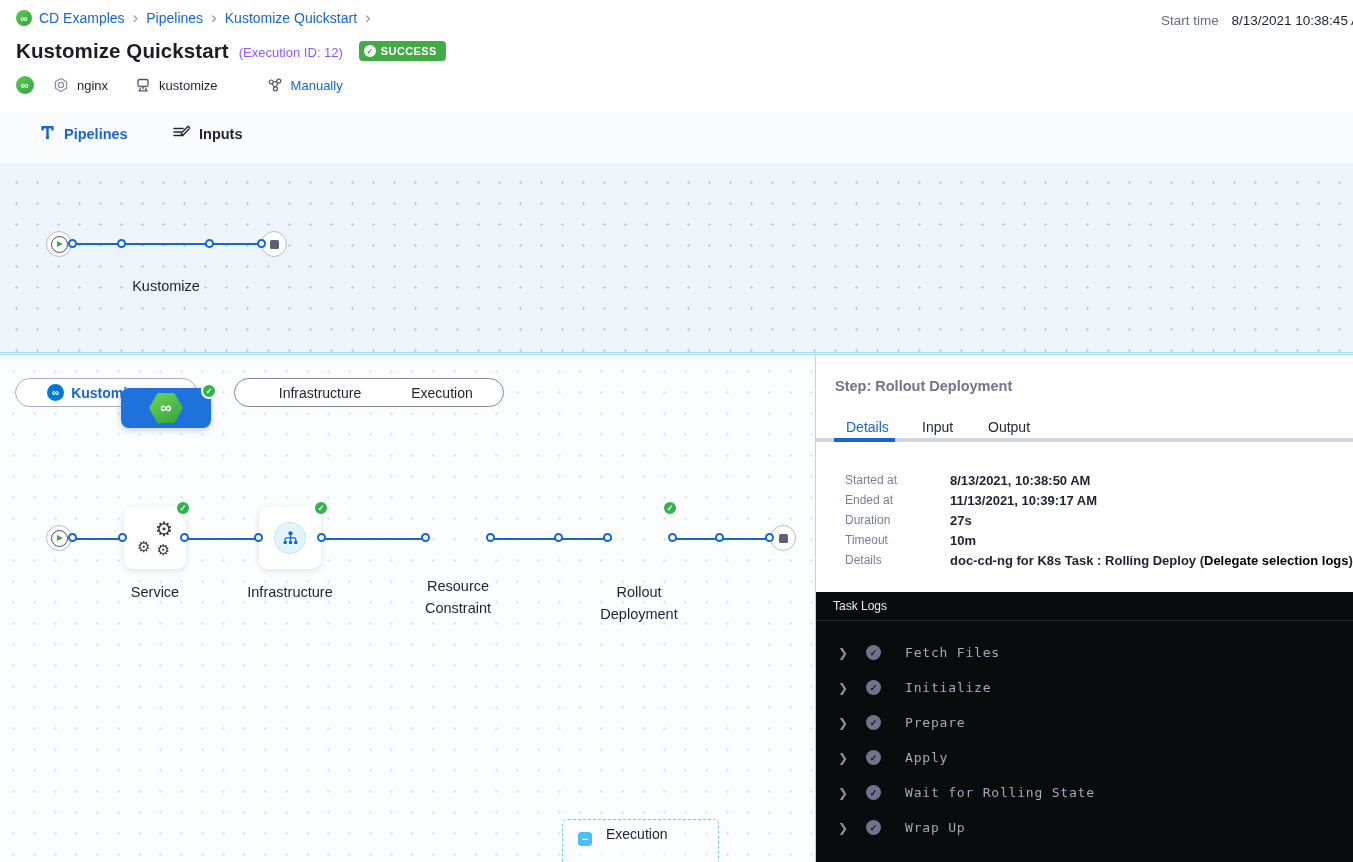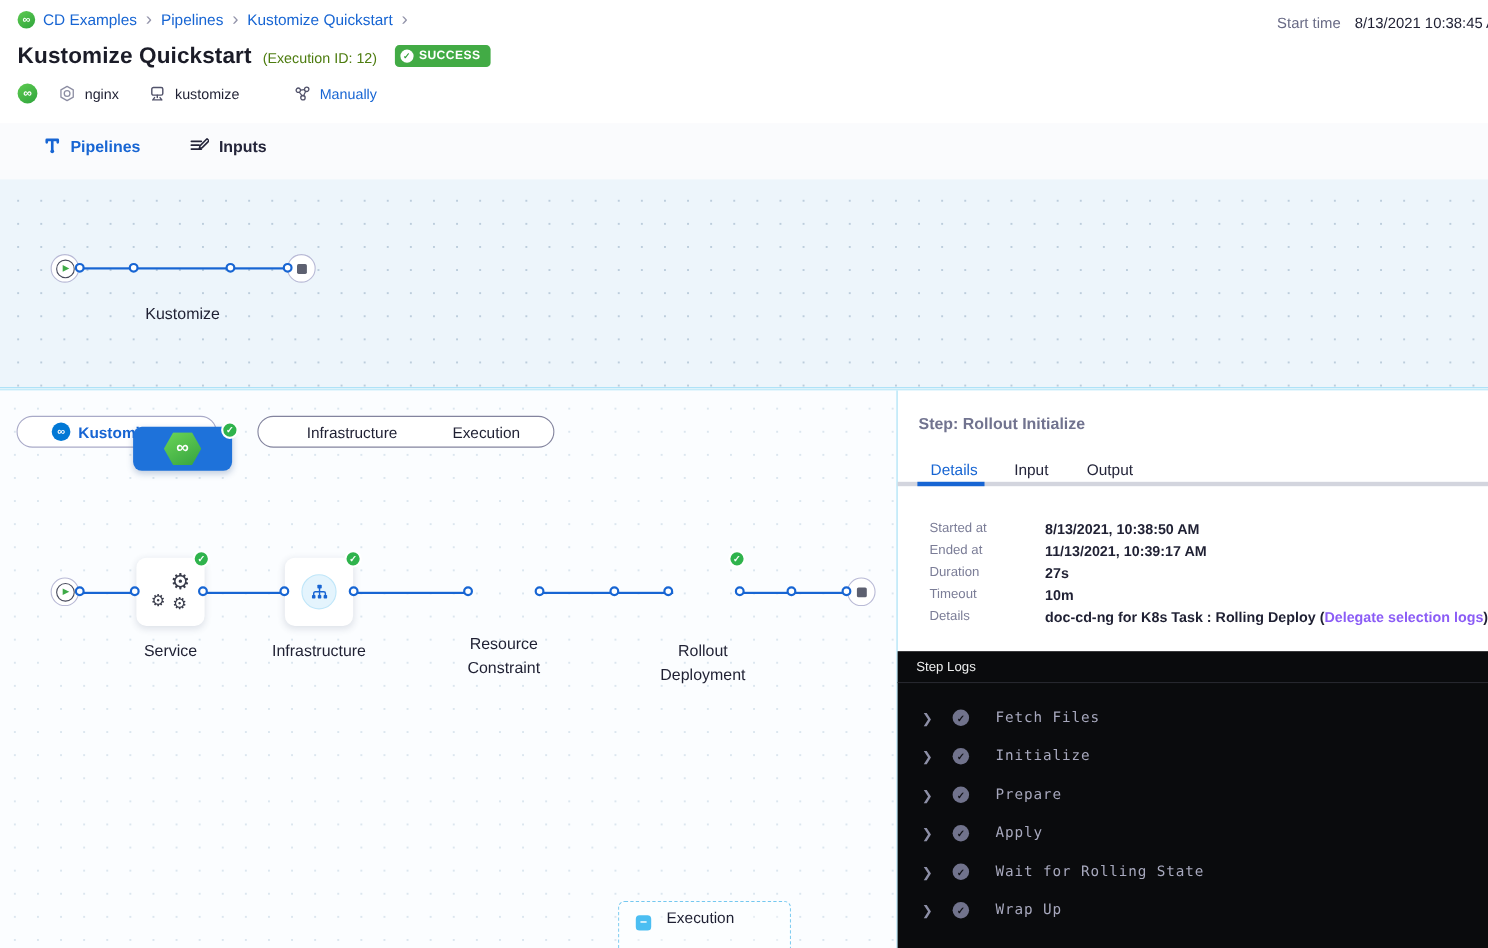--- a/index.html
+++ b/index.html
@@ -14,21 +14,21 @@
   .crumb-link { color:#1765d3; font-weight:500; cursor:pointer; }
   .crumb-sep { color:#9495ab; font-size:17px; line-height:14px; padding:0 1px; }
   .harness-chip { width:16px; height:16px; border-radius:50%;
     background:linear-gradient(145deg,#5ecb51,#2fa43c); color:#fff; font-weight:bold;
     font-size:10px; display:flex; align-items:center; justify-content:center; }
   #start-time { position:absolute; left:1161px; top:13px; font-size:13.5px; white-space:nowrap; }
   #start-time .lbl { color:#696b86; }
   #start-time .val { color:#1f2033; margin-left:9px; }
   #title-row { position:absolute; left:16px; top:39px; display:flex; align-items:center; }
   #page-title { font-size:20.5px; font-weight:700; color:#1b1c28; letter-spacing:.1px; }
-  #exec-id { font-size:13px; color:#4d7c0f; margin-left:10px; margin-top:3px; }
+  #exec-id { font-size:13px; color:#8b5cf6; margin-left:10px; margin-top:3px; }
   #status-badge { margin-left:16px; background:#42ab45; border-radius:4px; height:20px;
     display:flex; align-items:center; gap:5px; padding:0 9px 0 5px; }
   #status-badge .chk { width:12px; height:12px; border-radius:50%; background:#fff; color:#2f9e38;
     font-size:8px; font-weight:bold; display:flex; align-items:center; justify-content:center; }
   #status-badge .txt { color:#fff; font-size:11px; font-weight:700; letter-spacing:.4px; }
   #tags-row { position:absolute; left:16px; top:76px; display:flex; align-items:center; font-size:13px; color:#1f2033; }
   #tags-row .harness-chip { width:18px; height:18px; font-size:11px; }
   .tag-icon { display:flex; align-items:center; }
   .tag-label { margin-left:8px; }
   .link-text { color:#1765d3; font-weight:500; }
@@ -115,21 +115,21 @@
   #ptab-details { left:30px; color:#1765d3; font-weight:500; }
   #ptab-input { left:106px; }
   #ptab-output { left:172px; }
   #ptab-track { position:absolute; top:83px; left:0; width:538px; height:4px; background:#d3d5de; }
   #ptab-active { position:absolute; top:83px; left:18px; width:61px; height:4px; background:#1765d3; }
   #fields { position:absolute; left:0; top:115px; width:538px; }
   .field-row { position:relative; height:20px; }
   .field-label { position:absolute; left:29px; top:3px; font-size:12px; color:#7b7d97; font-weight:500; }
   .field-value { position:absolute; left:134px; top:3px; font-size:13px; color:#1f2033; font-weight:600;
     white-space:nowrap; }
-  .field-value a { color:#8b5cf6; text-decoration:none; cursor:pointer; }
+  .field-value a { color:#000000; text-decoration:none; cursor:pointer; }
 
   #log-panel { position:absolute; left:0; top:237px; width:538px; height:271px; background:#0a0b0d; }
   #log-header { height:29px; border-bottom:1px solid #26272e; display:flex; align-items:center; }
   #log-title { color:#eceded; font-size:12px; margin-left:17px; }
   #log-rows { padding-top:14px; }
   .log-row { height:35px; display:flex; align-items:center; padding-left:22px; cursor:pointer; }
   .log-chev { width:10px; color:#8d8fa6; font-size:12px; }
   .log-check { width:15px; height:15px; border-radius:50%; background:#71738c; color:#101116;
     font-size:9px; font-weight:bold; display:flex; align-items:center; justify-content:center;
     margin-left:18px; }
@@ -316,21 +316,21 @@
       <div class="conn-dot" style="left:715px; top:178px;"></div>
       <div class="conn-dot" style="left:765px; top:178px;"></div>
 
       <div class="graph-label" style="left:95px;  top:226px; width:120px;">Service</div>
       <div class="graph-label" style="left:230px; top:226px; width:120px;">Infrastructure</div>
       <div class="graph-label" style="left:418px; top:220px; width:80px;text-align:center;">Resource Constraint</div>
       <div class="graph-label" style="left:589px; top:226px; width:100px;">Rollout Deployment</div>
     </div>
 
     <div id="right-panel">
-      <div id="panel-title">Step: Rollout Initialize</div>
+      <div id="panel-title">Step: Rollout Deployment</div>
 
       <div class="panel-tab" id="ptab-details">Details</div>
       <div class="panel-tab" id="ptab-input">Input</div>
       <div class="panel-tab" id="ptab-output">Output</div>
       <div id="ptab-track"></div>
       <div id="ptab-active"></div>
 
       <div id="fields">
         <div class="field-row">
           <span class="field-label">Started at</span>
@@ -349,21 +349,21 @@
           <span class="field-value">10m</span>
         </div>
         <div class="field-row">
           <span class="field-label">Details</span>
           <span class="field-value"><span>doc-cd-ng for K8s Task : Rolling Deploy (</span><a>Delegate selection logs</a><span>)</span></span>
         </div>
       </div>
 
       <div id="log-panel">
         <div id="log-header">
-          <span id="log-title">Step Logs</span>
+          <span id="log-title">Task Logs</span>
         </div>
         <div id="log-rows">
           <div class="log-row">
             <span class="log-chev">❯</span>
             <span class="log-check">✓</span>
             <span class="log-text">Fetch Files</span>
           </div>
           <div class="log-row">
             <span class="log-chev">❯</span>
             <span class="log-check">✓</span>

